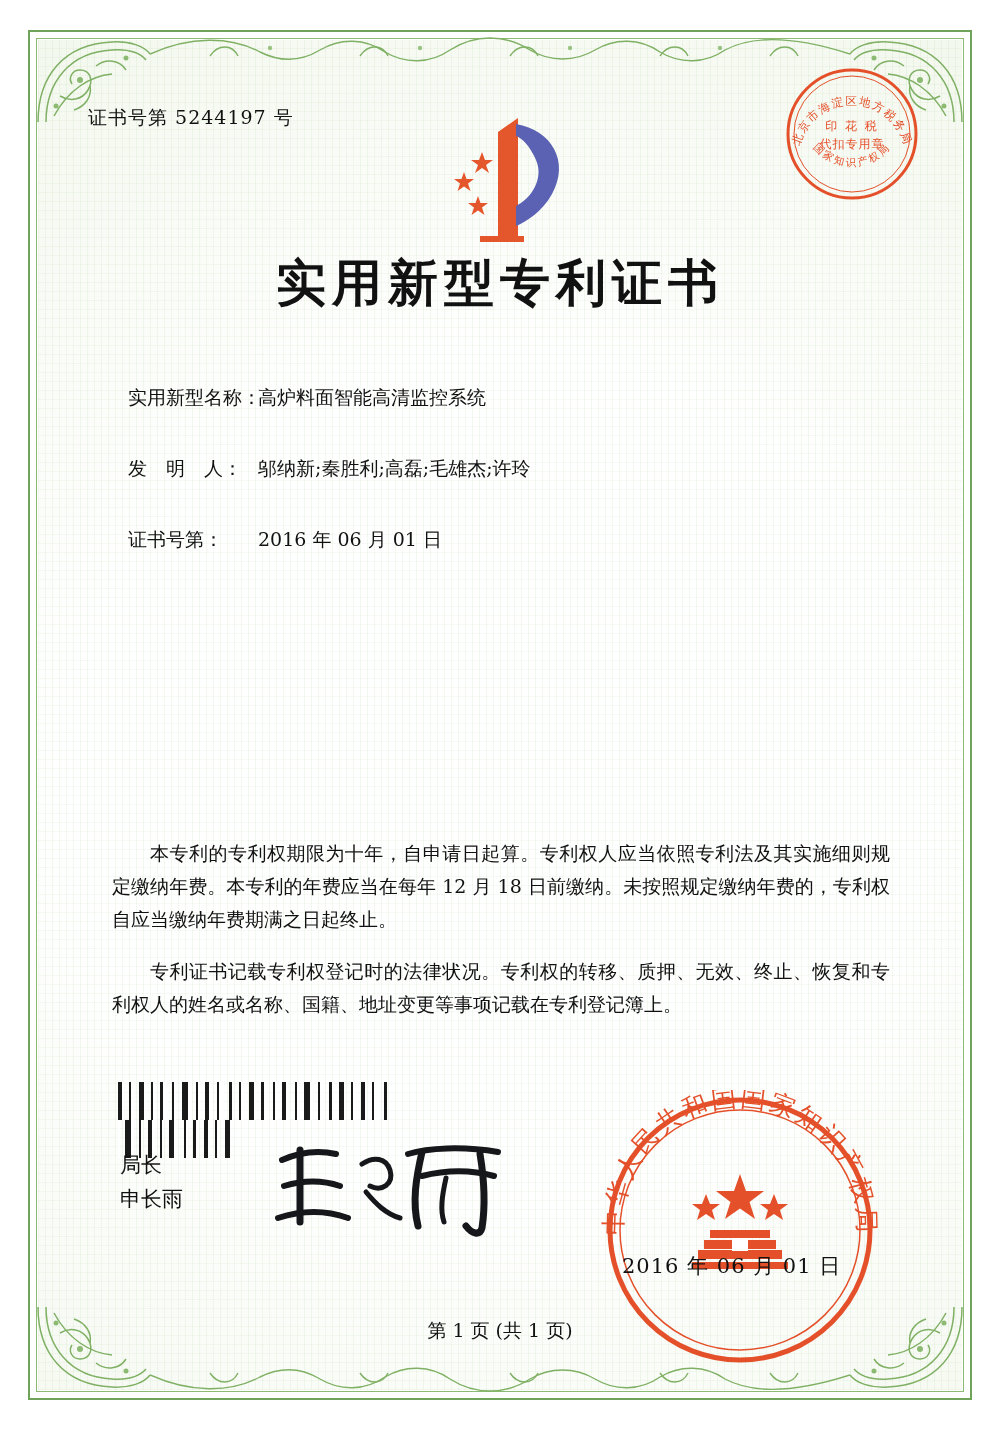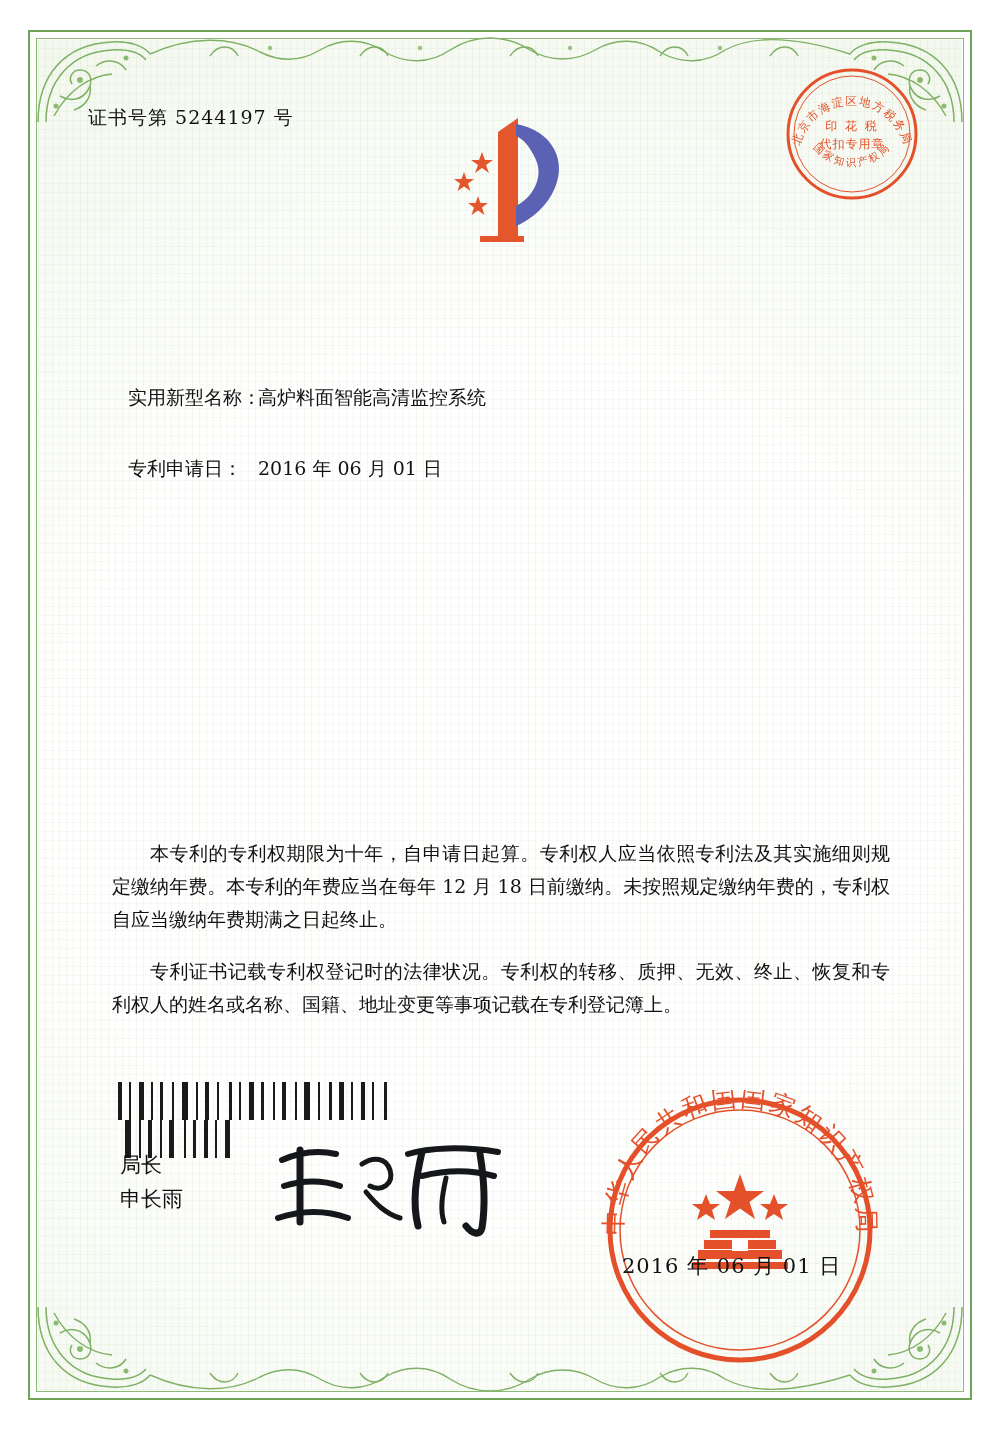--- a/index.html
+++ b/index.html
@@ -362,28 +362,33 @@
           <textPath href="#arcTop" startOffset="50%" text-anchor="middle">北京市海淀区地方税务局</textPath>
         </text>
         <text font-size="10.5" fill="#e4502a" letter-spacing="2.2" font-family="'DejaVu Serif', serif">
           <textPath href="#arcBot" startOffset="50%" text-anchor="middle">国家知识产权局</textPath>
         </text>
         <text x="72" y="68" font-size="12" fill="#e4502a" text-anchor="middle" letter-spacing="2" font-family="'DejaVu Serif', serif">印 花 税</text>
         <text x="72" y="86" font-size="12" fill="#e4502a" text-anchor="middle" letter-spacing="1" font-family="'DejaVu Serif', serif">代扣专用章</text>
       </svg>
     </div>
 
+    <div class="title">实用新型专利证书</div>
 
     <div class="fields">
       <div class="field">
         <span class="lbl">实用新型名称：</span>
         <span class="val">高炉料面智能高清监控系统</span>
       </div>
       <div class="field">
-        <span class="lbl">专利申请日：</span>
+        <span class="lbl">发　明　人：</span>
+        <span class="val">邬纳新;秦胜利;高磊;毛雄杰;许玲</span>
+      </div>
+      <div class="field">
+        <span class="lbl">证书号第：</span>
         <span class="val">2016 年 06 月 01 日</span>
       </div>
     </div>
 
     <div class="paras">
       <p class="para">本专利的专利权期限为十年，自申请日起算。专利权人应当依照专利法及其实施细则规定缴纳年费。本专利的年费应当在每年 12 月 18 日前缴纳。未按照规定缴纳年费的，专利权自应当缴纳年费期满之日起终止。</p>
       <p class="para">专利证书记载专利权登记时的法律状况。专利权的转移、质押、无效、终止、恢复和专利权人的姓名或名称、国籍、地址变更等事项记载在专利登记簿上。</p>
     </div>
 
     <div class="barcode">
@@ -466,15 +471,16 @@
           <rect x="104" y="150" width="72" height="9"></rect>
           <rect x="110" y="140" width="60" height="8"></rect>
           <rect x="132" y="148" width="16" height="13" fill="#ffffff"></rect>
           <rect x="92" y="172" width="96" height="7"></rect>
         </g>
       </svg>
     </div>
 
     <div class="seal-date">2016 年 06 月 01 日</div>
 
+    <div class="page-no">第 1 页 (共 1 页)</div>
 
   </div>
 </div>
 
 </body></html>

